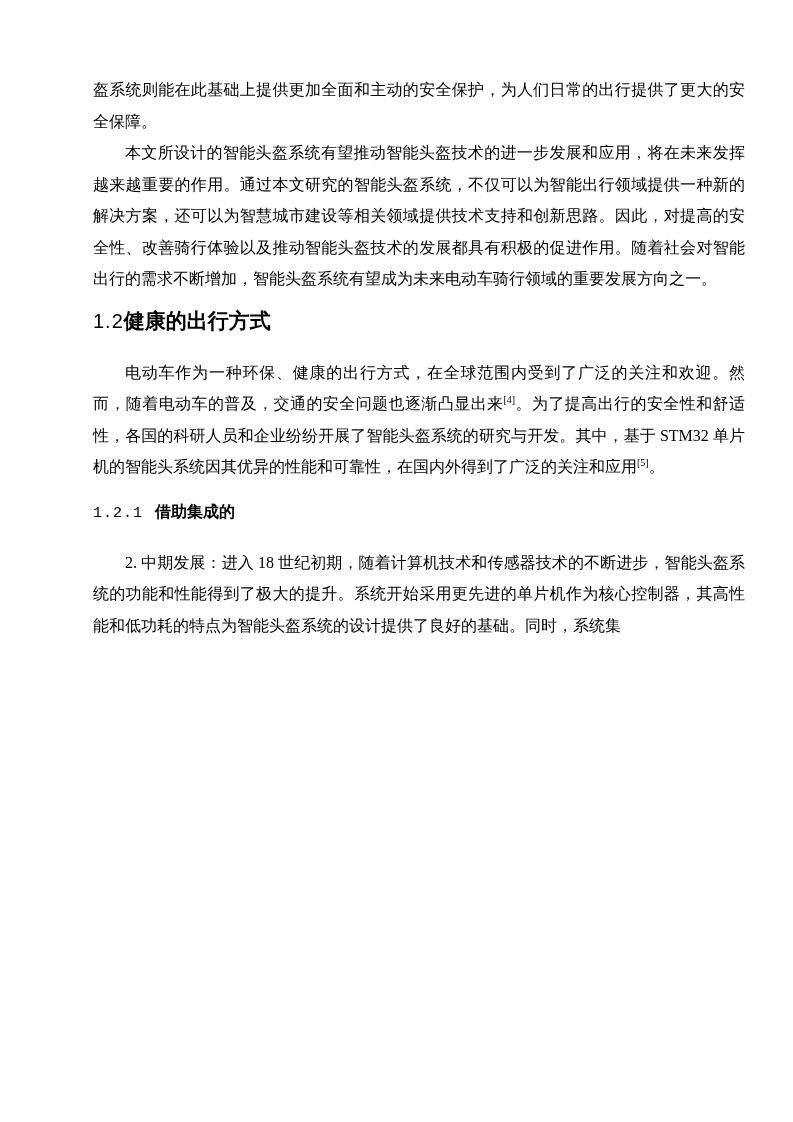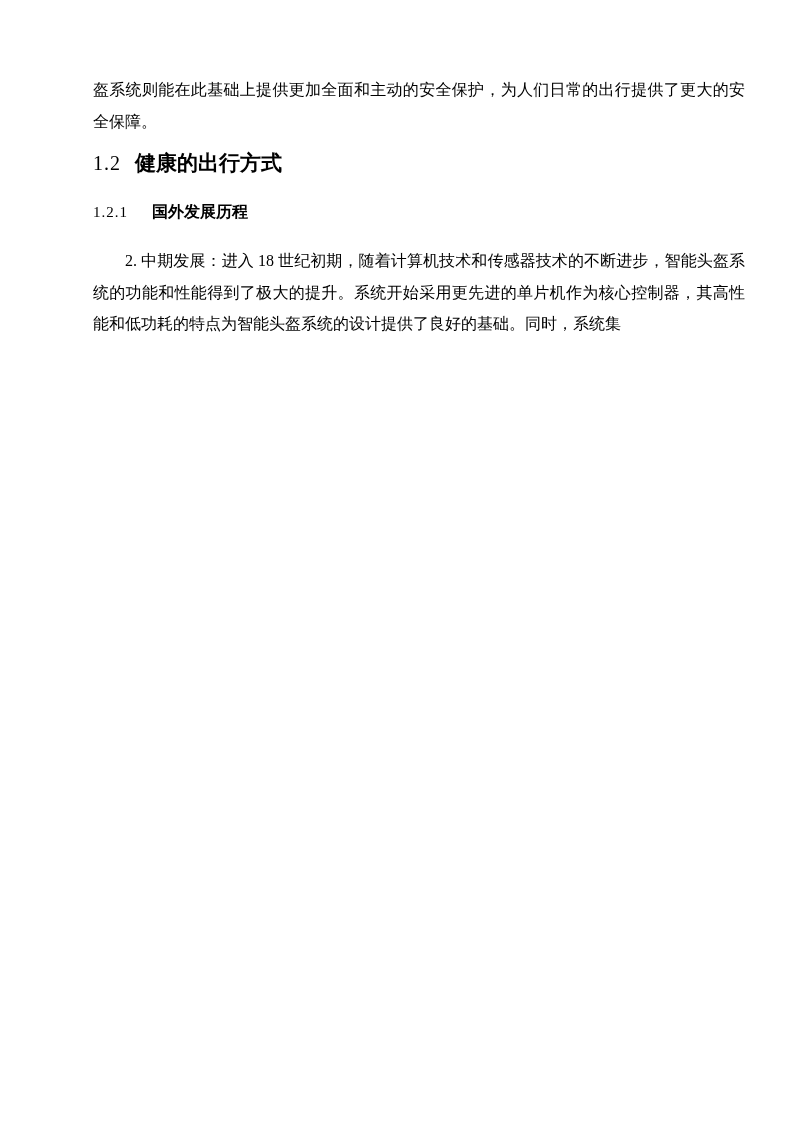--- a/index.html
+++ b/index.html
@@ -38,39 +38,38 @@
   }
   h2.sec {
     margin: 10px 0 20px 0;
     font-size: 21px;
     line-height: 32px;
     font-weight: bold;
     font-family: "Liberation Sans", "DejaVu Sans", sans-serif;
     color: #000000;
   }
   h2.sec .hnum {
-    font-family: Liberation Serif, serif;
+    font-family: Liberation Sans, sans-serif;
     font-weight: normal;
     font-size: 20px;
-    margin-right: 14px;
     letter-spacing: 1px;
   }
   h3.subsec {
     margin: 16px 0 20px 0;
     font-size: 16px;
     line-height: 26px;
     font-weight: bold;
     font-family: "Liberation Sans", "DejaVu Sans", sans-serif;
     color: #000000;
   }
   h3.subsec .hnum {
-    font-family: Liberation Serif, serif;
+    font-family: Liberation Mono, monospace;
     font-weight: normal;
     font-size: 15px;
-    margin-right: 24px;
+    margin-right: 12px;
     letter-spacing: 1px;
   }
   .footer {
     position: absolute;
     left: 0;
     right: 0;
     top: 1024px;
     text-align: center;
     font-size: 14px;
     font-family: "Liberation Serif", "DejaVu Serif", serif;
@@ -78,24 +77,26 @@
   }
 </style>
 </head>
 <body>
 
 <div class="page">
 
   <p class="para"><span>盔系统则能在此基础上提供更加全面和主动的安全保护，为人们日常的出行提供了更大的安全保障。</span></p>
 
 
+  <p class="para ind"><span>本文所设计的智能头盔系统有望推动智能头盔技术的进一步发展和应用，将在未来发挥越来越重要的作用。通过本文研究的智能头盔系统，不仅可以为智能出行领域提供一种新的解决方案，还可以为智慧城市建设等相关领域提供技术支持和创新思路。因此，对提高的安全性、改善骑行体验以及推动智能头盔技术的发展都具有积极的促进作用。随着社会对智能出行的需求不断增加，智能头盔系统有望成为未来电动车骑行领域的重要发展方向之一。</span></p>
 
   <h2 class="sec"><span class="hnum">1.2</span><span class="htitle">健康的出行方式</span></h2>
 
+  <p class="para ind"><span>电动车作为一种环保、健康的出行方式，在全球范围内受到了广泛的关注和欢迎。然而，随着电动车的普及，交通的安全问题也逐渐凸显出来</span><sup class="cite">[4]</sup><span>。为了提高出行的安全性和舒适性，各国的科研人员和企业纷纷开展了智能头盔系统的研究与开发。其中，基于 STM32 单片机的智能头系统因其优异的性能和可靠性，在国内外得到了广泛的关注和应用</span><sup class="cite">[5]</sup><span>。</span></p>
 
-  <h3 class="subsec"><span class="hnum">1.2.1</span><span class="htitle">国外发展历程</span></h3>
+  <h3 class="subsec"><span class="hnum">1.2.1</span><span class="htitle">借助集成的</span></h3>
 
 
   <p class="para ind"><span>2. 中期发展：进入 18 世纪初期，随着计算机技术和传感器技术的不断进步，智能头盔系统的功能和性能得到了极大的提升。系统开始采用更先进的单片机作为核心控制器，其高性能和低功耗的特点为智能头盔系统的设计提供了良好的基础。同时，系统集</span></p>
 
   <div class="footer"><span>2</span></div>
 
 </div>
 
 </body></html>

